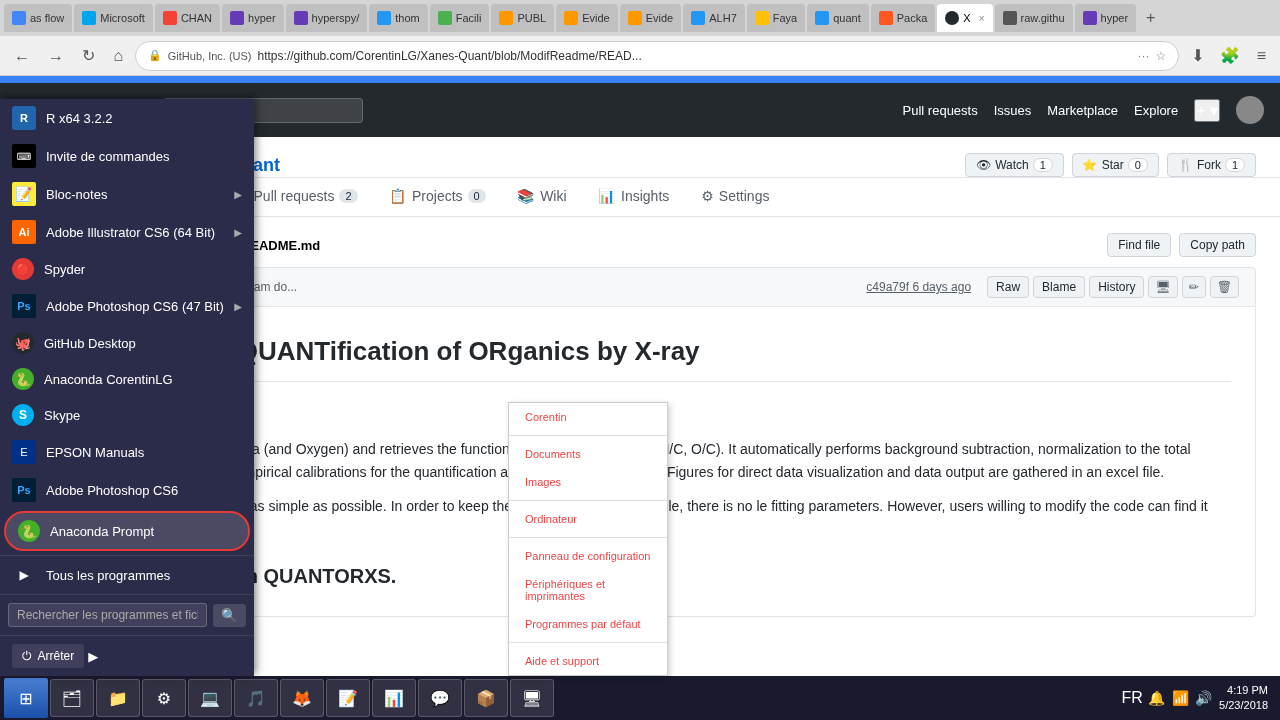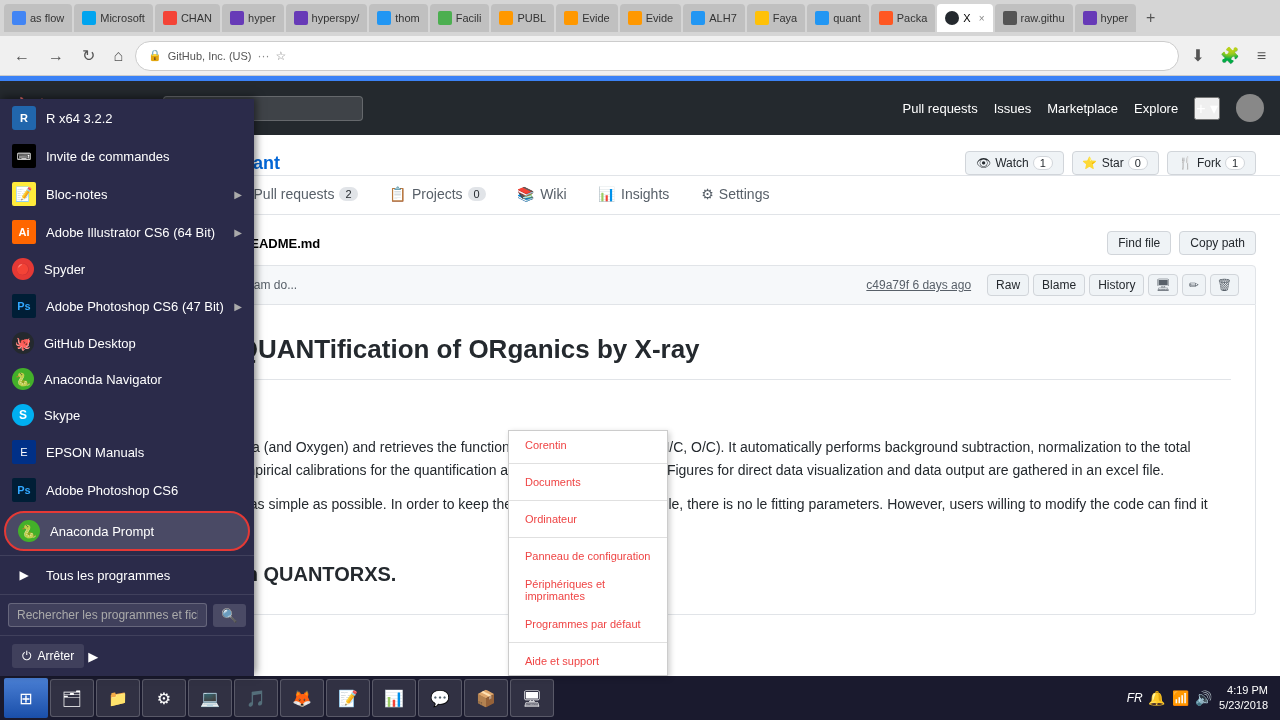--- a/index.html
+++ b/index.html
@@ -1,19 +1,19 @@
 <!DOCTYPE html>
 <html><head>
   <meta charset="utf-8">
   <style>
     * { margin: 0; padding: 0; box-sizing: border-box; }
     body { font-family: -apple-system, BlinkMacSystemFont, 'Segoe UI', Arial, sans-serif; font-size: 13px; background: #fff; width: 1280px; height: 720px; overflow: hidden; position: relative; }
 
     
-    .browser-chrome { background: #e8e8e8; border-bottom: 5px solid #3b82f6; }
+    .browser-chrome { background: #e8e8e8; border-bottom: 7px solid #3b82f6; }
     .tab-bar { display: flex; align-items: center; height: 36px; background: #d5d5d5; padding: 0 4px; gap: 2px; font-size: 11px; }
     .tab { display: flex; align-items: center; height: 28px; padding: 0 8px; background: #c0c0c0; border-radius: 4px 4px 0 0; gap: 4px; cursor: pointer; max-width: 120px; white-space: nowrap; overflow: hidden; font-size: 11px; color: #333; }
     .tab.active { background: #fff; color: #000; }
     .tab-favicon { width: 14px; height: 14px; background: #888; border-radius: 2px; flex-shrink: 0; }
     .tab-close { margin-left: 4px; color: #888; font-size: 10px; }
     .tab-new { background: none; border: none; font-size: 16px; cursor: pointer; color: #555; padding: 0 8px; }
     .nav-bar { display: flex; align-items: center; height: 40px; background: #f0f0f0; padding: 0 8px; gap: 6px; border-bottom: 1px solid #ccc; }
     .nav-btn { background: none; border: none; cursor: pointer; color: #555; font-size: 16px; padding: 4px 6px; border-radius: 3px; }
     .address-bar { flex: 1; display: flex; align-items: center; background: #fff; border: 1px solid #ccc; border-radius: 20px; padding: 4px 12px; gap: 6px; font-size: 12px; color: #333; height: 30px; }
     .address-lock { color: #4CAF50; font-size: 11px; }
@@ -79,21 +79,21 @@
     .submenu-item { padding: 8px 16px; cursor: pointer; font-size: 11px; color: #ef4444; }
     .submenu-sep { height: 1px; background: #e0e0e0; margin: 4px 0; }
 
     
     .taskbar { position: absolute; bottom: 0; left: 0; right: 0; height: 44px; background: #1a1a2e; display: flex; align-items: center; padding: 0 4px; gap: 2px; }
     .taskbar-start { width: 44px; height: 40px; background: linear-gradient(to bottom, #4a7fd4, #1a4faa); border: none; cursor: pointer; display: flex; align-items: center; justify-content: center; color: #fff; font-size: 18px; border-radius: 2px; flex-shrink: 0; }
     .taskbar-btn { height: 38px; min-width: 44px; padding: 0 6px; background: rgba(255,255,255,0.1); border: 1px solid rgba(255,255,255,0.2); cursor: pointer; display: flex; align-items: center; justify-content: center; border-radius: 3px; color: #fff; font-size: 18px; }
     .taskbar-spacer { flex: 1; }
     .taskbar-tray { display: flex; align-items: center; gap: 6px; padding: 0 8px; color: #fff; font-size: 11px; }
     .taskbar-clock { text-align: right; line-height: 1.4; }
-    .taskbar-lang { font-size: 12px; font-style: italic; }
+    .taskbar-lang { font-size: 16px; }
   </style>
 </head>
 <body>
 
 <div class="browser-chrome">
   <div class="tab-bar">
     <div class="tab"><span class="tab-favicon" style="background:#4285f4;"></span>as flow</div>
     <div class="tab"><span class="tab-favicon" style="background:#00a4ef;"></span>Microsoft</div>
     <div class="tab"><span class="tab-favicon" style="background:#f44336;"></span>CHAN</div>
     <div class="tab"><span class="tab-favicon" style="background:#673ab7;"></span>hyper</div>
@@ -113,20 +113,21 @@
     <button class="tab-new">+</button>
   </div>
   <div class="nav-bar">
     <button class="nav-btn">←</button>
     <button class="nav-btn">→</button>
     <button class="nav-btn">↻</button>
     <button class="nav-btn">⌂</button>
     <div class="address-bar">
       <span class="address-lock">🔒</span>
       <span style="font-size:11px;color:#555;">GitHub, Inc. (US)</span>
+      <span class="address-url">https://github.com/CorentinLG/Xanes-Quant/blob/ModifReadme/READ...</span>
       <span style="color:#888;">···</span>
       <span style="color:#888;">☆</span>
     </div>
     <div class="nav-actions">
       <button class="nav-btn">⬇</button>
       <button class="nav-btn">🧩</button>
       <button class="nav-btn">≡</button>
     </div>
   </div>
 </div>
@@ -275,21 +276,21 @@
         <span class="start-item-arrow">▶</span>
       </div>
 
       <div class="start-item">
         <div class="start-item-icon" style="background:#24292e; color:#fff; border-radius:50%; width:22px; height:22px; display:flex; align-items:center; justify-content:center; font-size:13px;">🐙</div>
         <span class="start-item-label">GitHub Desktop</span>
       </div>
 
       <div class="start-item">
         <div class="start-item-icon" style="background:#43b02a; border-radius:50%; width:22px; height:22px; display:flex; align-items:center; justify-content:center; font-size:13px;">🐍</div>
-        <span class="start-item-label">Anaconda Navigator</span>
+        <span class="start-item-label">Anaconda CorentinLG</span>
       </div>
 
       <div class="start-item">
         <div class="start-item-icon" style="background:#00aff0; color:#fff; border-radius:50%; width:22px; height:22px; display:flex; align-items:center; justify-content:center; font-size:12px; font-weight:bold;">S</div>
         <span class="start-item-label">Skype</span>
       </div>
 
       <div class="start-item">
         <div class="start-item-icon" style="background:#003087; color:#fff; font-size:11px; border-radius:2px;">E</div>
         <span class="start-item-label">EPSON Manuals</span>
@@ -323,20 +324,21 @@
       </button>
       <span style="margin-left:4px; color:#fff; cursor:pointer;">▶</span>
     </div>
   </div>
 
   <div style="position:relative; display:flex; flex-direction:column; justify-content:flex-end;">
     <div class="user-submenu">
       <div class="submenu-item">Corentin</div>
       <div class="submenu-sep"></div>
       <div class="submenu-item">Documents</div>
+      <div class="submenu-item">Images</div>
       <div class="submenu-sep"></div>
       <div class="submenu-item">Ordinateur</div>
       <div class="submenu-sep"></div>
       <div class="submenu-item">Panneau de configuration</div>
       <div class="submenu-item">Périphériques et imprimantes</div>
       <div class="submenu-item">Programmes par défaut</div>
       <div class="submenu-sep"></div>
       <div class="submenu-item">Aide et support</div>
     </div>
   </div>

